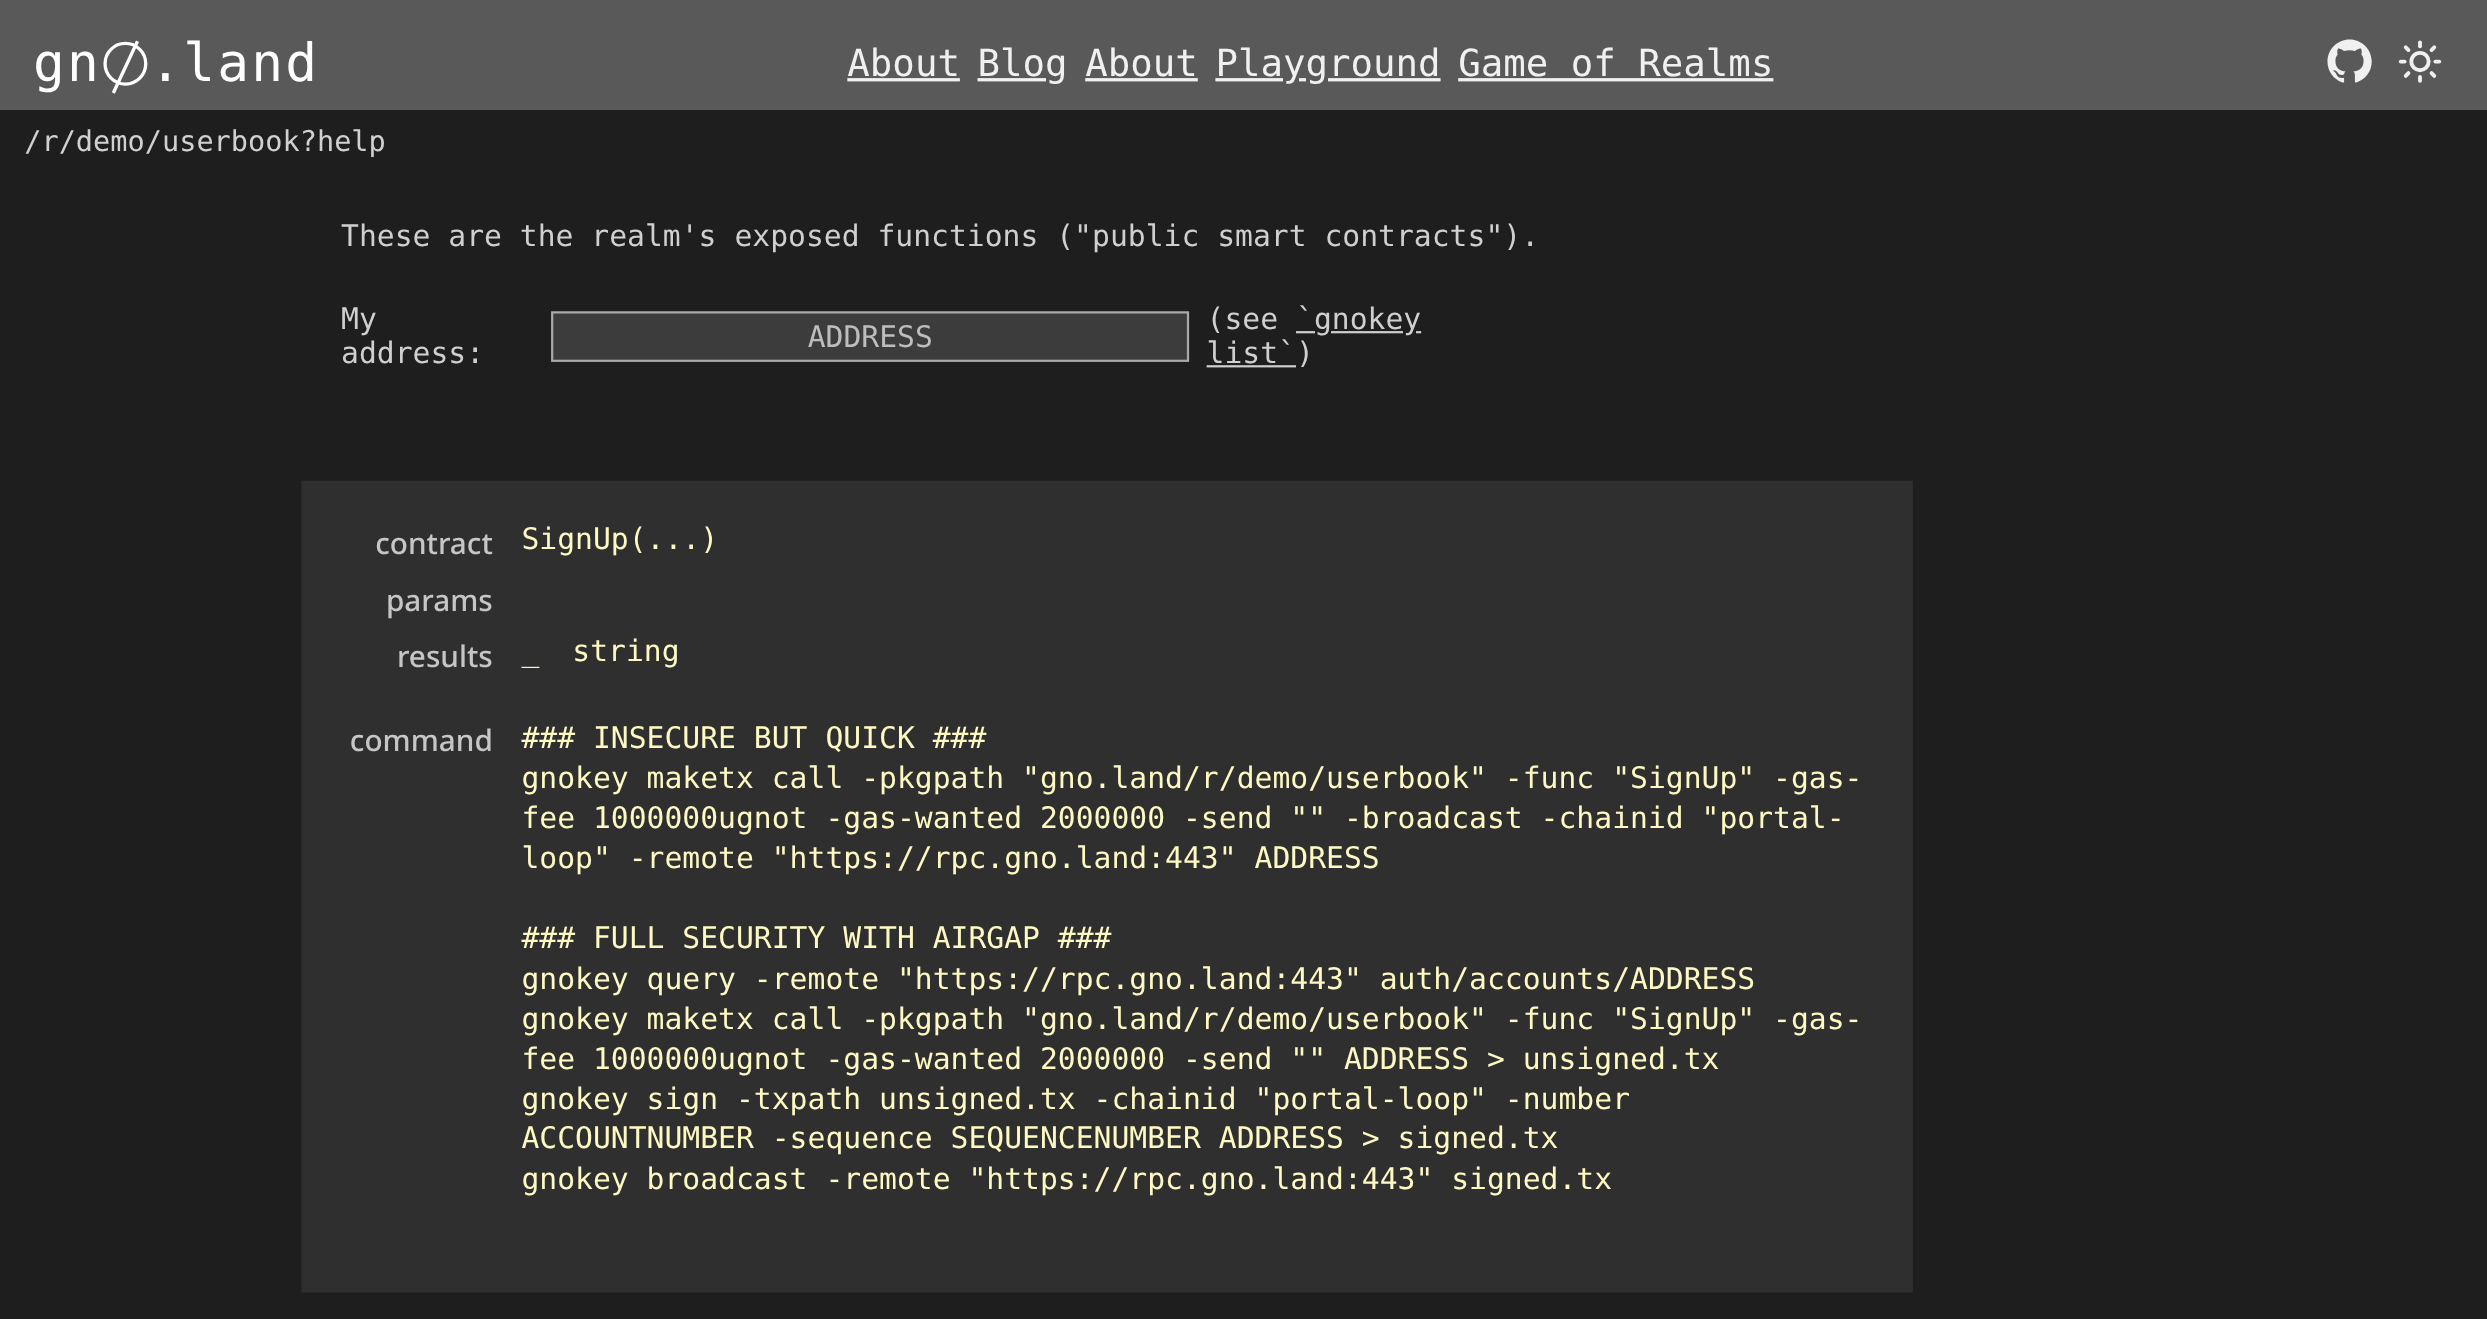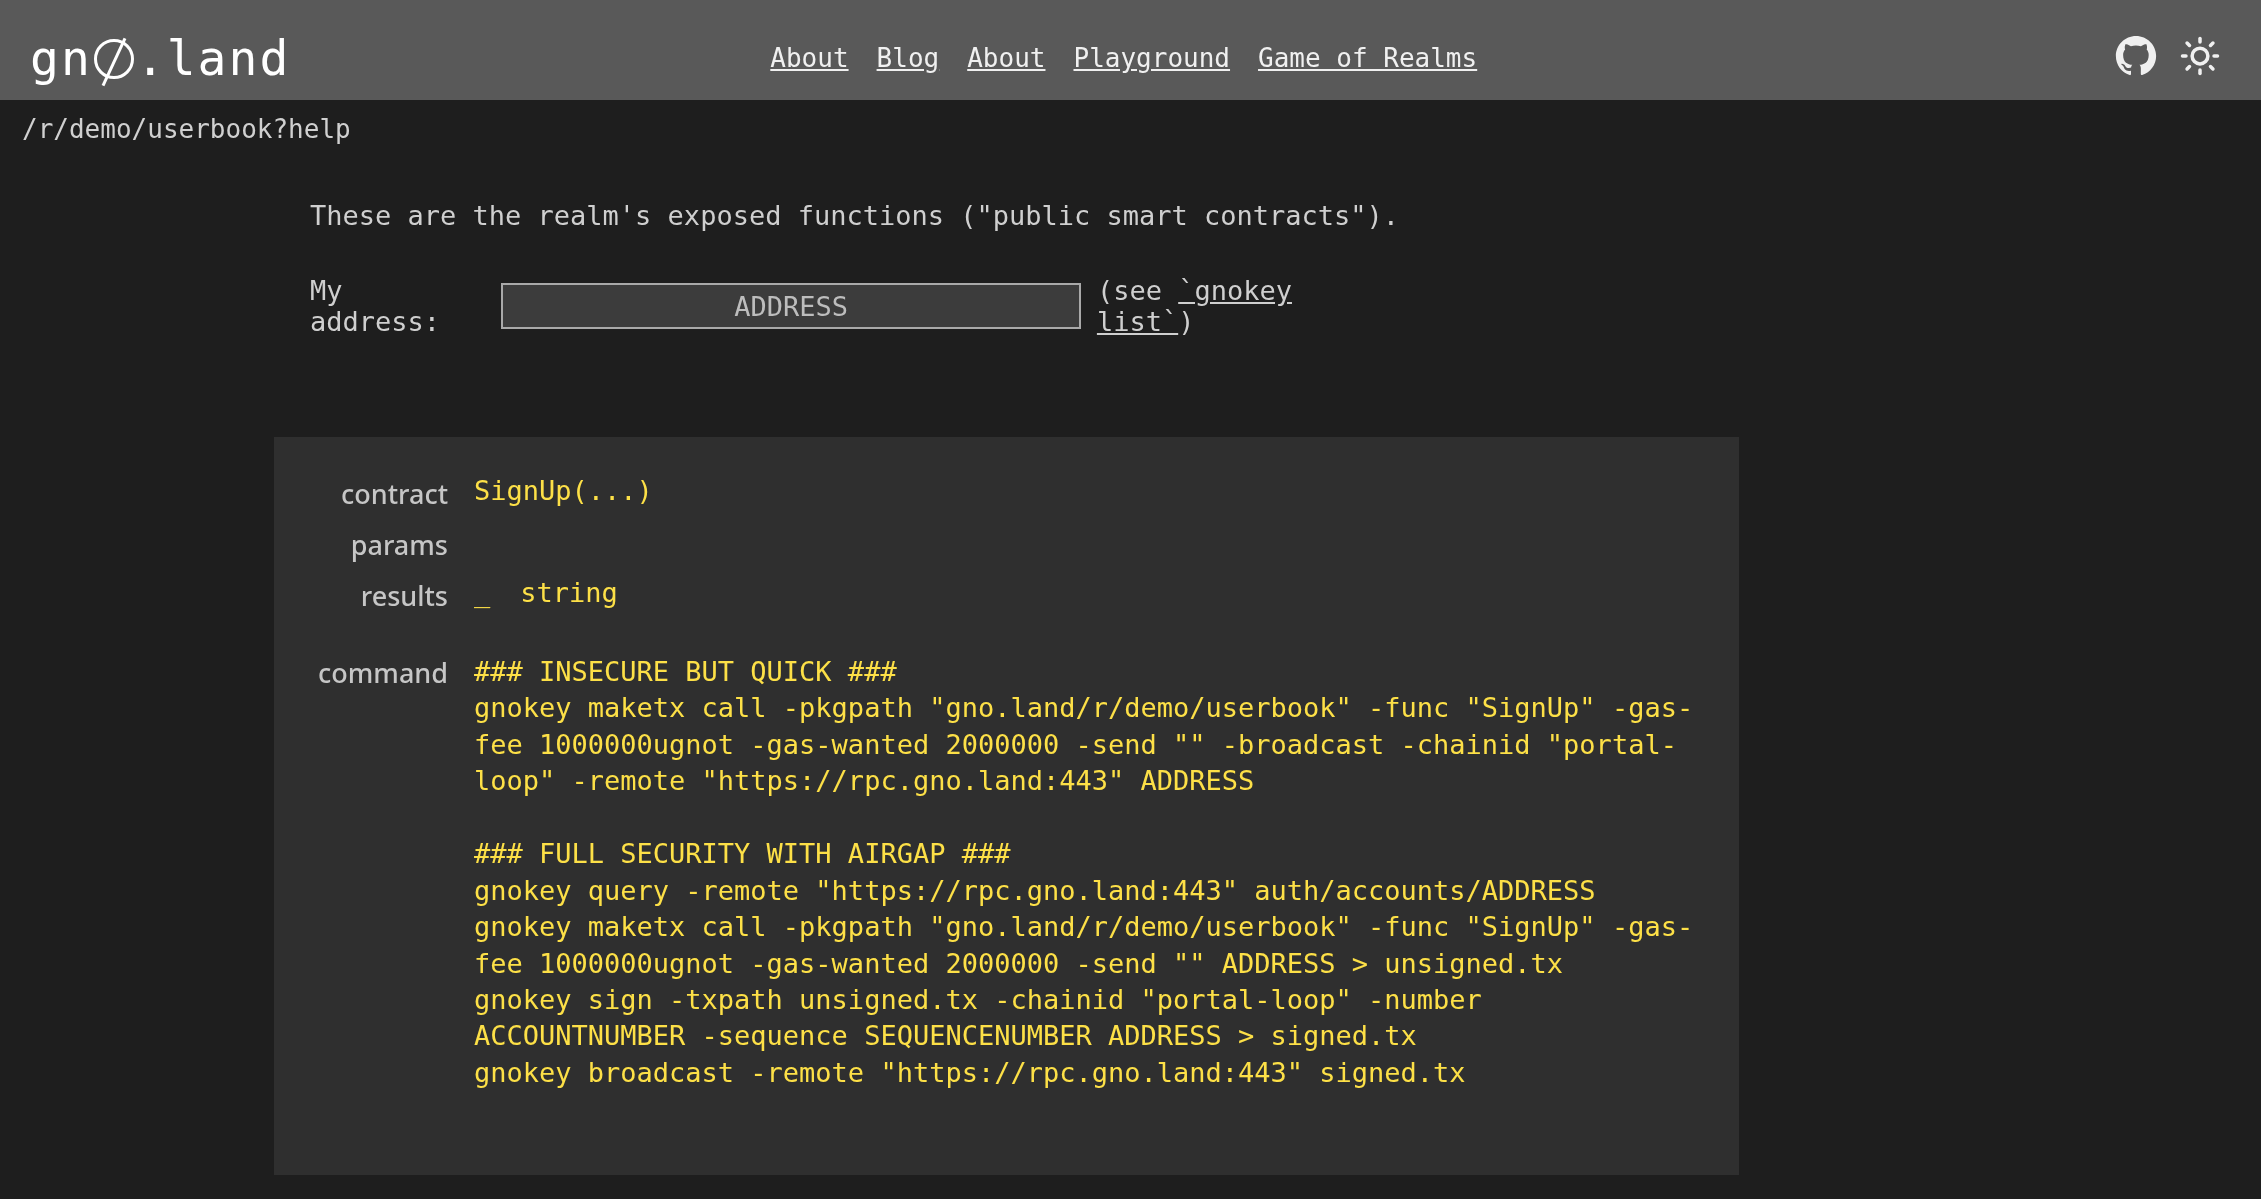--- a/index.html
+++ b/index.html
@@ -41,22 +41,22 @@
   .logo-circle::after {
     content: "";
     position: absolute;
     left: 50%; top: -6px;
     width: 3px; height: 52px;
     background: #fff;
     transform: translateX(-50%) rotate(25deg);
   }
   .nav {
     display: flex;
-    gap: 28px;
-    font-size: 26px;
+    gap: 16px;
+    font-size: 34px;
     margin-left: 480px;
   }
   .nav a {
     color: #f0f0f0;
     text-decoration: underline;
     cursor: pointer;
   }
   .header-right {
     margin-left: auto;
     display: flex;
@@ -112,21 +112,21 @@
   }
   .row {
     display: grid;
     grid-template-columns: 130px 1fr;
     column-gap: 26px;
     font-size: 27px;
     margin-bottom: 14px;
     align-items: start;
   }
   .row .label { text-align: right; color: #c6c6c6; font-family: ui-sans-serif, system-ui, Arial; font-weight: 500;}
-  .row .val { color: #fde047; }
+  .row .val { color: #fef9c3; }
   .results-val { display:flex; gap: 30px;}
   .cmdblock {
     white-space: pre-wrap;
     line-height: 1.35;
     font-size: 27px;
     color: #c6c6c6;
   }
   .cmdrow { margin-top: 40px; }
 </style>
 </head>

